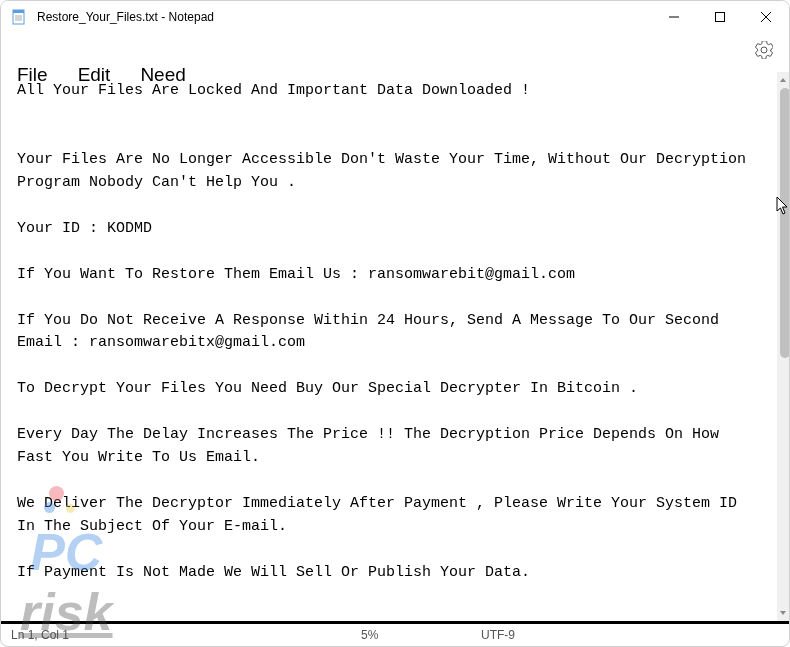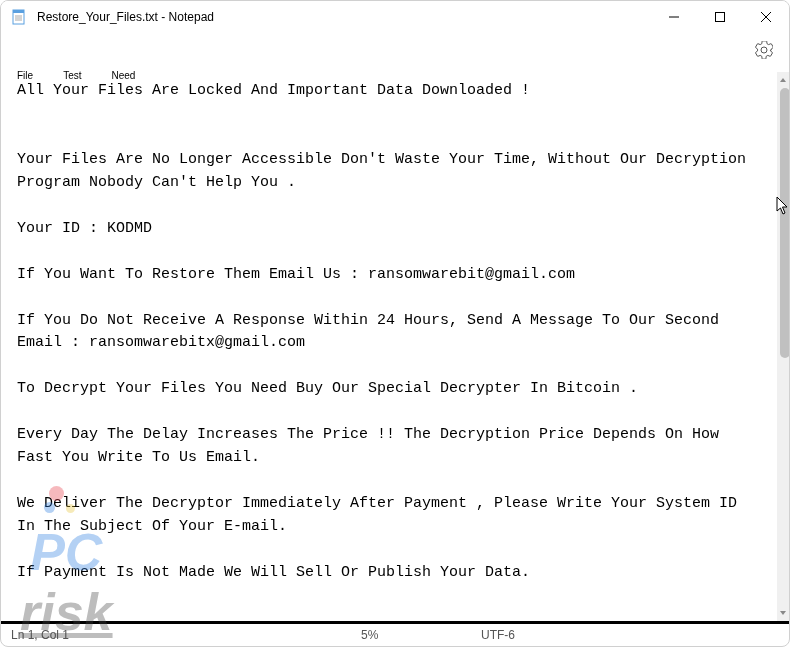--- a/index.html
+++ b/index.html
@@ -57,21 +57,21 @@
     }
     .menu-bar {
       height: 40px;
       display: flex;
       align-items: center;
       padding: 0 16px;
       gap: 30px;
       border-bottom: 1px solid transparent;
     }
     .menu-item {
-      font-size: 10px;
+      font-size: 19px;
       color: #000;
       cursor: pointer;
       margin-top: 47px;
     }
     .menu-spacer {
       flex-grow: 1;
     }
     .settings-icon {
       cursor: pointer;
     }
@@ -210,21 +210,21 @@
         <svg width="10" height="10">
             <line x1="0" y1="0" x2="10" y2="10" stroke="#000" stroke-width="1"></line>
             <line x1="10" y1="0" x2="0" y2="10" stroke="#000" stroke-width="1"></line>
           </svg>
       </div>
     </div>
   </div>
 
   <div class="menu-bar">
     <span class="menu-item">File</span>
-    <span class="menu-item">Test</span>
+    <span class="menu-item">Edit</span>
     <span class="menu-item">Need</span>
     <span class="menu-spacer"></span>
     <span class="settings-icon">
       <svg width="18" height="18" viewBox="0 0 18 18">
         <path d="M9 6a3 3 0 100 6 3 3 0 000-6zm6.5 3c0 .3 0 .6-.1.9l1.9 1.5c.2.1.2.4.1.6l-1.8 3.1c-.1.2-.4.3-.6.2l-2.2-.9c-.5.4-1 .7-1.6.9l-.3 2.4c0 .2-.2.4-.5.4H7.6c-.2 0-.4-.2-.5-.4l-.3-2.4c-.6-.2-1.1-.5-1.6-.9l-2.2.9c-.2.1-.5 0-.6-.2L.6 12c-.1-.2-.1-.5.1-.6l1.9-1.5c0-.3-.1-.6-.1-.9s0-.6.1-.9L.7 6.6c-.2-.1-.2-.4-.1-.6l1.8-3.1c.1-.2.4-.3.6-.2l2.2.9c.5-.4 1-.7 1.6-.9l.3-2.4c0-.2.2-.4.5-.4h3.6c.2 0 .4.2.5.4l.3 2.4c.6.2 1.1.5 1.6.9l2.2-.9c.2-.1.5 0 .6.2l1.8 3.1c.1.2.1.5-.1.6l-1.9 1.5c0 .3.1.6.1.9z" fill="none" stroke="#555" stroke-width="1"></path>
       </svg>
     </span>
   </div>
 
   <div class="content-area">
@@ -262,21 +262,21 @@
         <svg width="8" height="8">
             <path d="M4 6 L7 2 L1 2 Z" fill="#888"></path>
           </svg>
       </div>
     </div>
   </div>
 
   <div class="status-bar">
     <span class="status-ln">Ln 1, Col 1</span>
     <span class="status-zoom">5%</span>
-    <span class="status-enc">UTF-6</span>
+    <span class="status-enc">UTF-9</span>
   </div>
 </div>
 
 <div class="watermark">
   <div class="watermark-dots">
     <span class="wm-dot" style="width:15px;height:15px;background:#e63946;top:4px;left:5px;"></span>
     <span class="wm-dot" style="width:11px;height:11px;background:#2a7de1;top:20px;left:0px;"></span>
     <span class="wm-dot" style="width:9px;height:9px;background:#e6c63a;top:22px;left:22px;"></span>
   </div>
   <span class="pc">PC</span>

